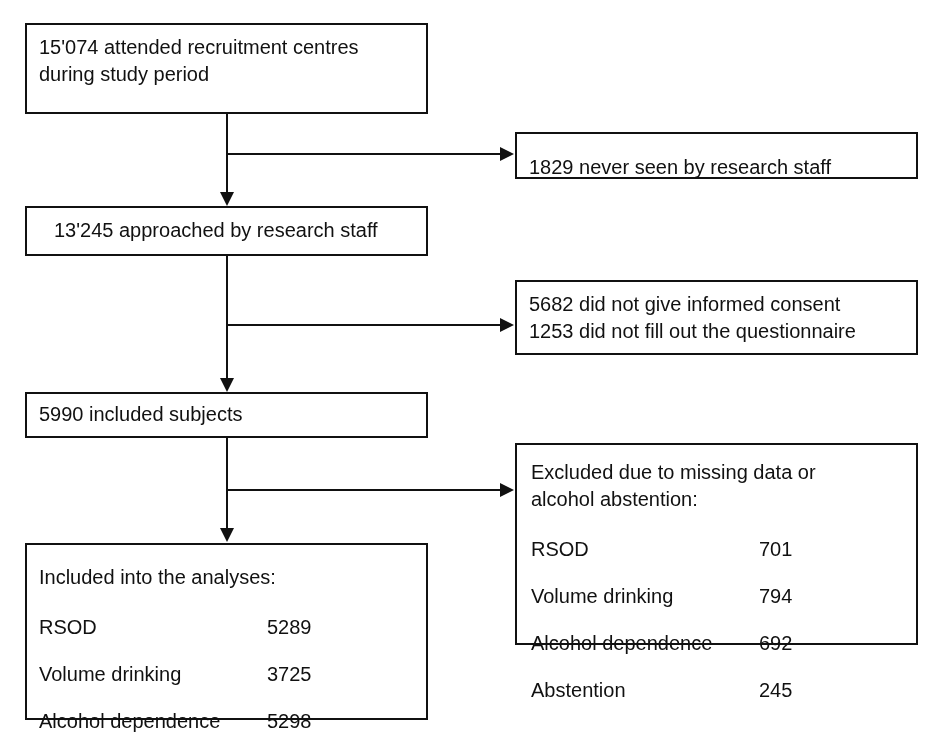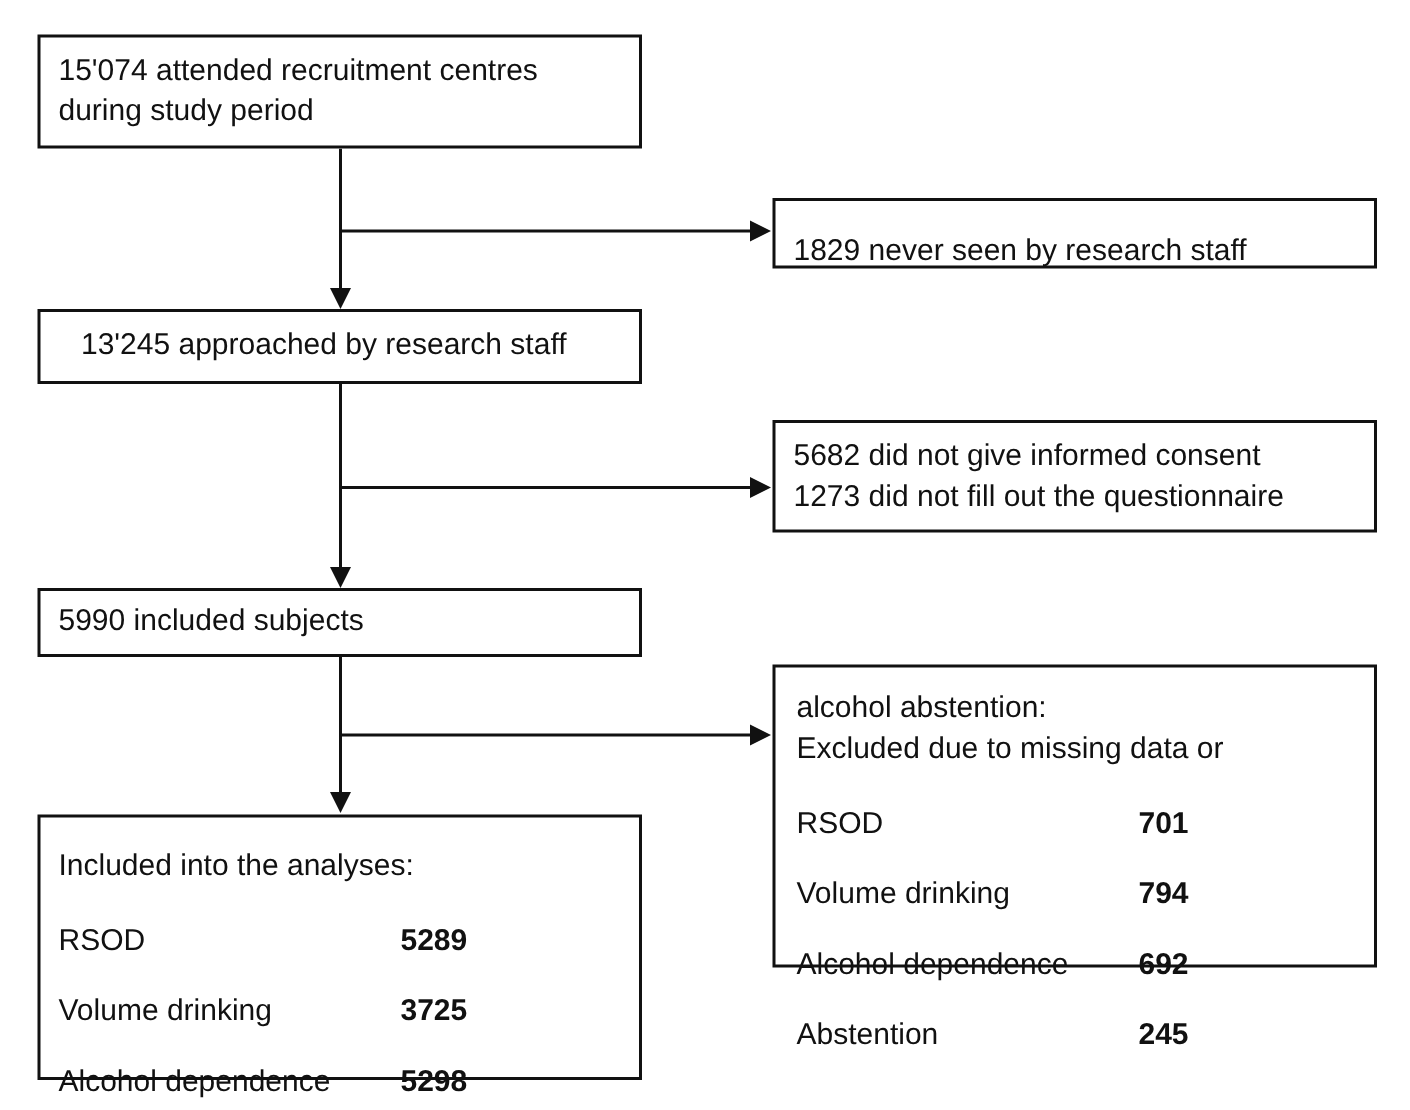--- a/index.html
+++ b/index.html
@@ -25,31 +25,31 @@
   }
   .box {
     position: absolute;
     box-sizing: border-box;
     background: #ffffff;
     border: 2px solid #111111;
     font-size: 20px;
     line-height: 27px;
     color: #111111;
   }
-  .box-attended      { left: 25px;  top: 23px;  width: 403px; height: 76px;  padding: 9px 12px;  }
+  .box-attended      { left: 25px;  top: 23px;  width: 403px; height: 91px;  padding: 9px 12px;  }
   .box-never-seen    { left: 515px; top: 132px; width: 403px; height: 47px;  padding: 20px 12px;  }
   .box-approached    { left: 25px;  top: 206px; width: 403px; height: 50px;  padding: 9px 27px;  }
   .box-not-consented { left: 515px; top: 280px; width: 403px; height: 75px;  padding: 9px 12px;  }
   .box-included      { left: 25px;  top: 392px; width: 403px; height: 46px;  padding: 7px 12px;  }
   .box-analyses      { left: 25px;  top: 543px; width: 403px; height: 177px; padding: 19px 12px; }
   .box-excluded      { left: 515px; top: 443px; width: 403px; height: 202px; padding: 14px 14px; }
   .title-block { margin-bottom: 23px; }
   .rows .row { display: flex; margin-top: 20px; }
   .row .label { width: 228px; flex: none; }
-  .row .value { flex: none; font-weight: bold; }
+  .row .value { flex: none; }
 </style>
 </head>
 <body>
 
 <div class="canvas">
 
   <svg class="connectors" width="940" height="740" viewBox="0 0 940 740">
     <g stroke="#111111" stroke-width="2" fill="#111111">
       <line x1="227" y1="99" x2="227" y2="193"></line>
       <polygon points="220,192 234,192 227,206" stroke="none"></polygon>
@@ -87,21 +87,21 @@
     <div>1829 never seen by research staff</div>
   </div>
 
   <div class="box box-approached">
     <div>13'245 approached by research staff</div>
   </div>
 
   <div class="box box-not-consented">
     <div>
         <div>5682 did not give informed consent</div>
-        <div>1273 did not fill out the questionnaire</div>
+        <div>1253 did not fill out the questionnaire</div>
       </div>
   </div>
 
   <div class="box box-included">
     <div>5990 included subjects</div>
   </div>
 
   <div class="box box-analyses">
     <div class="title-block">
         <div>Included into the analyses:</div>
@@ -121,22 +121,22 @@
         </div>
         <div class="row">
           <span class="label">Abstention</span>
           <span class="value">5745</span>
         </div>
       </div>
   </div>
 
   <div class="box box-excluded">
     <div class="title-block">
+        <div>Excluded due to missing data or</div>
         <div>alcohol abstention:</div>
-        <div>Excluded due to missing data or</div>
       </div>
     <div class="rows">
         <div class="row">
           <span class="label">RSOD</span>
           <span class="value">701</span>
         </div>
         <div class="row">
           <span class="label">Volume drinking</span>
           <span class="value">794</span>
         </div>

